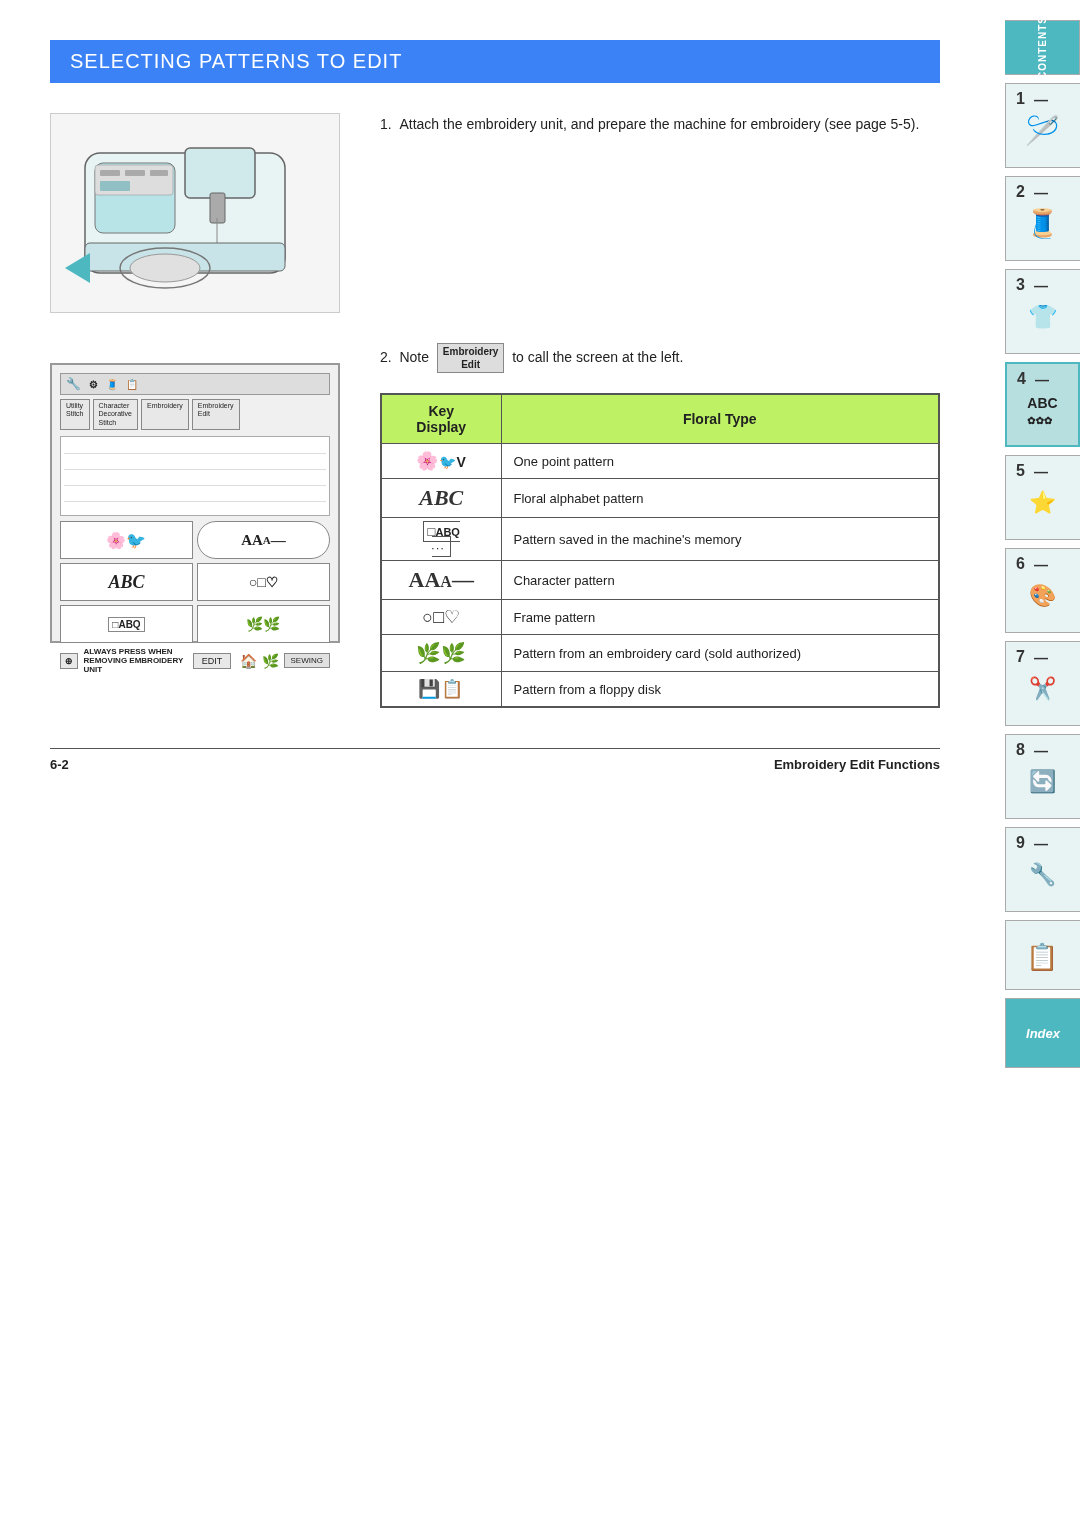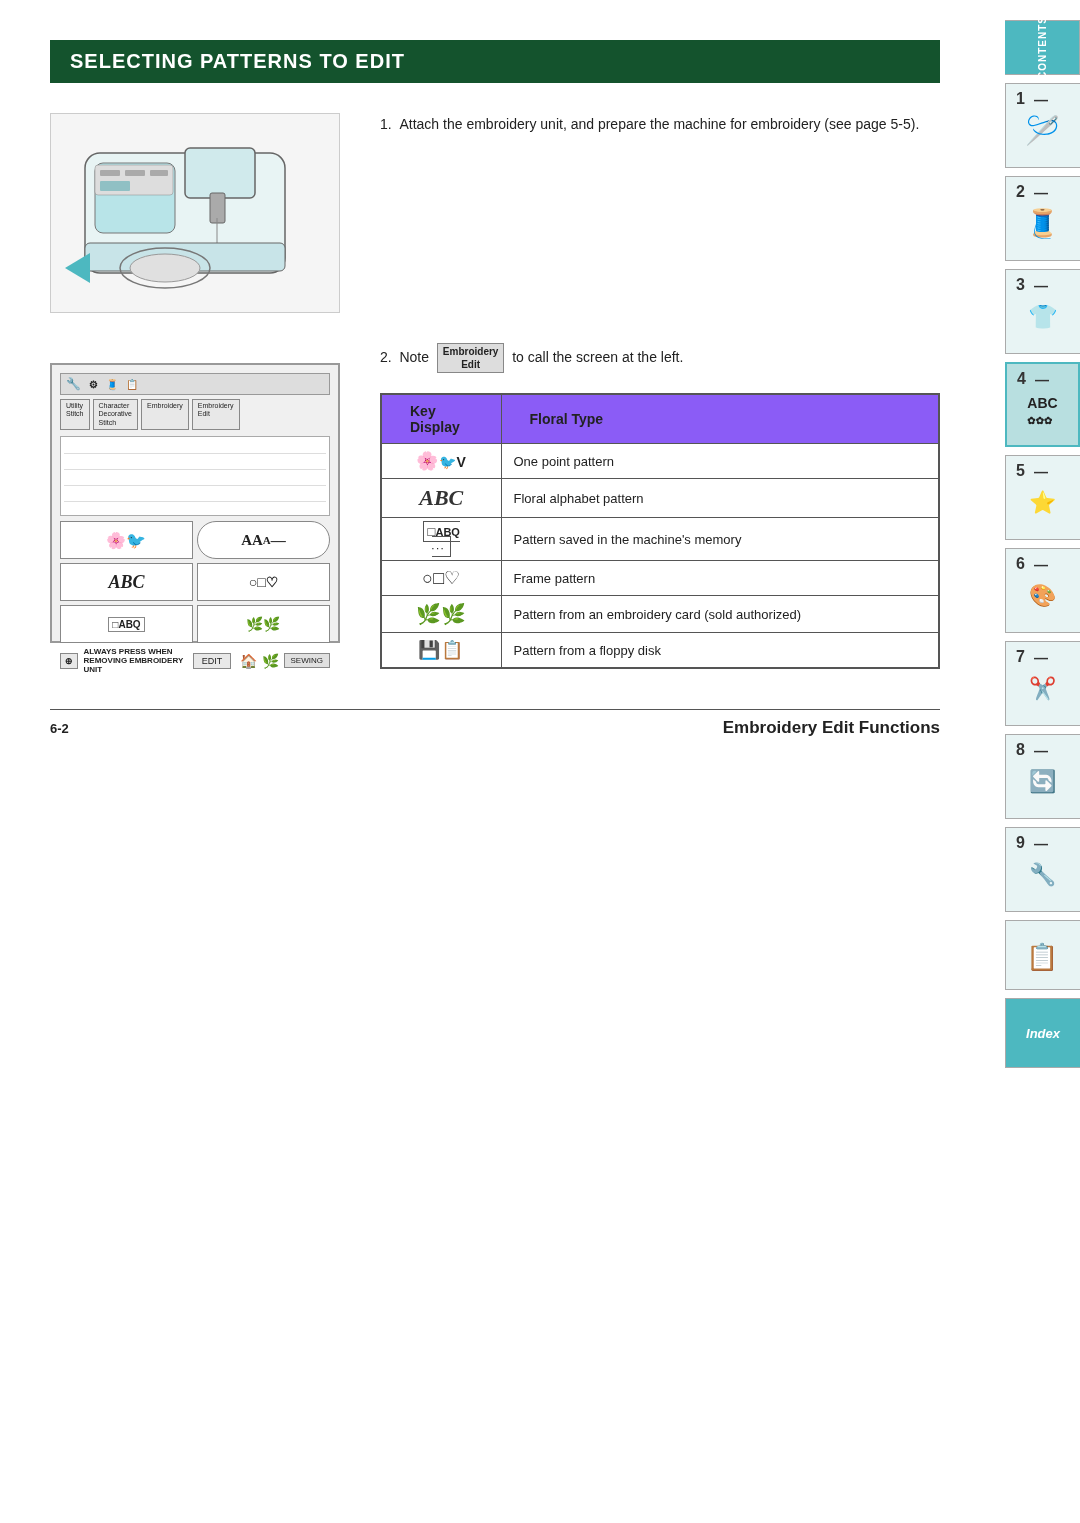--- a/index.html
+++ b/index.html
@@ -105,24 +105,24 @@
       justify-content: center;
       color: white;
       font-size: 13px;
       font-weight: bold;
       cursor: pointer;
       font-style: italic;
     }
 
     
     .section-header {
-      background: #14532d;
+      background: #3b82f6;
       color: white;
       font-size: 20px;
-      font-weight: bold;
+      font-weight: normal;
       padding: 10px 20px;
       letter-spacing: 1px;
       margin-bottom: 30px;
     }
 
     
     .two-col {
       display: flex;
       gap: 30px;
       margin-bottom: 30px;
@@ -244,26 +244,26 @@
 
     
     .pattern-table {
       width: 100%;
       border-collapse: collapse;
       border: 2px solid #555;
       margin-top: 20px;
     }
 
     .pattern-table th {
-      background: #8b5cf6;
+      background: #bef264;
       font-weight: bold;
       font-size: 14px;
       padding: 8px 28px;
       border: 1px solid #555;
-      text-align: left;
+      text-align: center;
     }
 
     .pattern-table td {
       padding: 6px 12px;
       border: 1px solid #555;
       font-size: 13px;
       vertical-align: middle;
     }
 
     .pattern-table td.key-col {
@@ -304,21 +304,21 @@
       justify-content: space-between;
       align-items: center;
     }
 
     .footer-page-num {
       font-size: 13px;
       font-weight: bold;
     }
 
     .footer-title {
-      font-size: 17px;
+      font-size: 13px;
       font-weight: bold;
     }
 
     .second-step-row {
       display: flex;
       gap: 30px;
       margin-top: 15px;
     }
 
   </style>
@@ -458,20 +458,26 @@
               <td class="type-col">Floral alphabet pattern</td>
             </tr>
 
             <tr>
               <td class="key-col">
                 <span style="border:1.5px solid #555; padding:2px 4px; font-size:13px; font-weight:bold;">□<span style="font-size:11px;">ABQ<br><span style="font-size:8px; letter-spacing:2px;">···</span></span></span>
               </td>
               <td class="type-col">Pattern saved in the machine's memory</td>
             </tr>
 
+            <tr>
+              <td class="key-col">
+                <span style="font-size:22px; font-weight:bold; font-family:serif; color:#333;">AA<span style="font-size:16px;">A</span>—</span>
+              </td>
+              <td class="type-col">Character pattern</td>
+            </tr>
 
             <tr>
               <td class="key-col">
                 <span style="font-size:18px;">○□♡</span>
               </td>
               <td class="type-col">Frame pattern</td>
             </tr>
 
             <tr>
               <td class="key-col">

